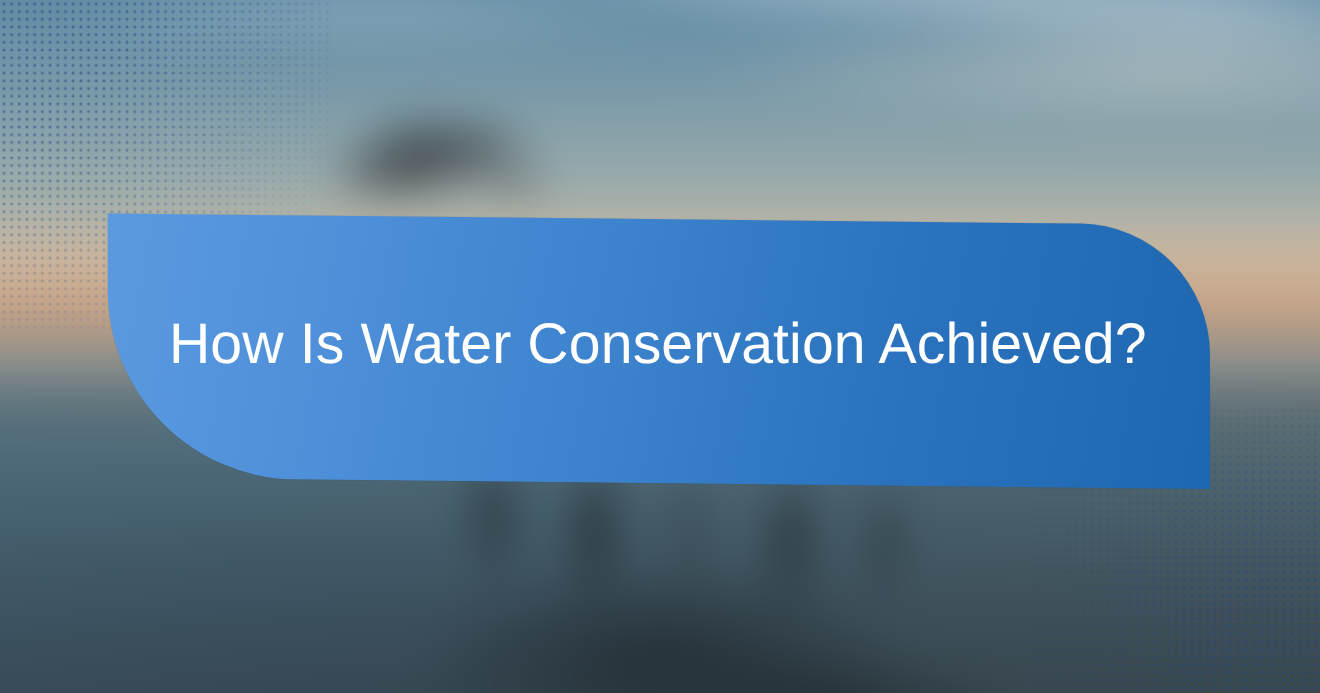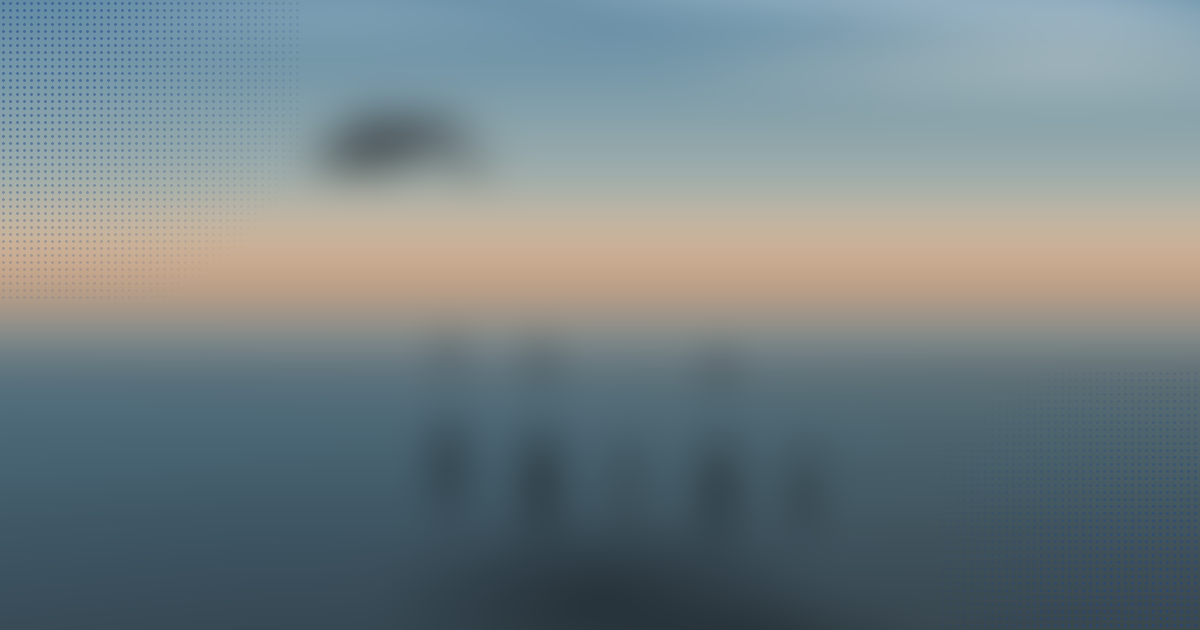--- a/index.html
+++ b/index.html
@@ -219,14 +219,20 @@
       <div class="photo-clouds"></div>
       <div class="photo-horizon"></div>
       <div class="photo-water"></div>
       <div class="photo-figs"></div>
     </div>
   </div>
 
   <div class="dots dots-tl"></div>
   <div class="dots dots-br"></div>
 
+  <div class="banner-wrap">
+    <div class="banner-shape"></div>
+    <div class="banner-title">
+      <h1>How Is Water Conservation Achieved?</h1>
+    </div>
+  </div>
 
 </div>
 
 </body></html>

